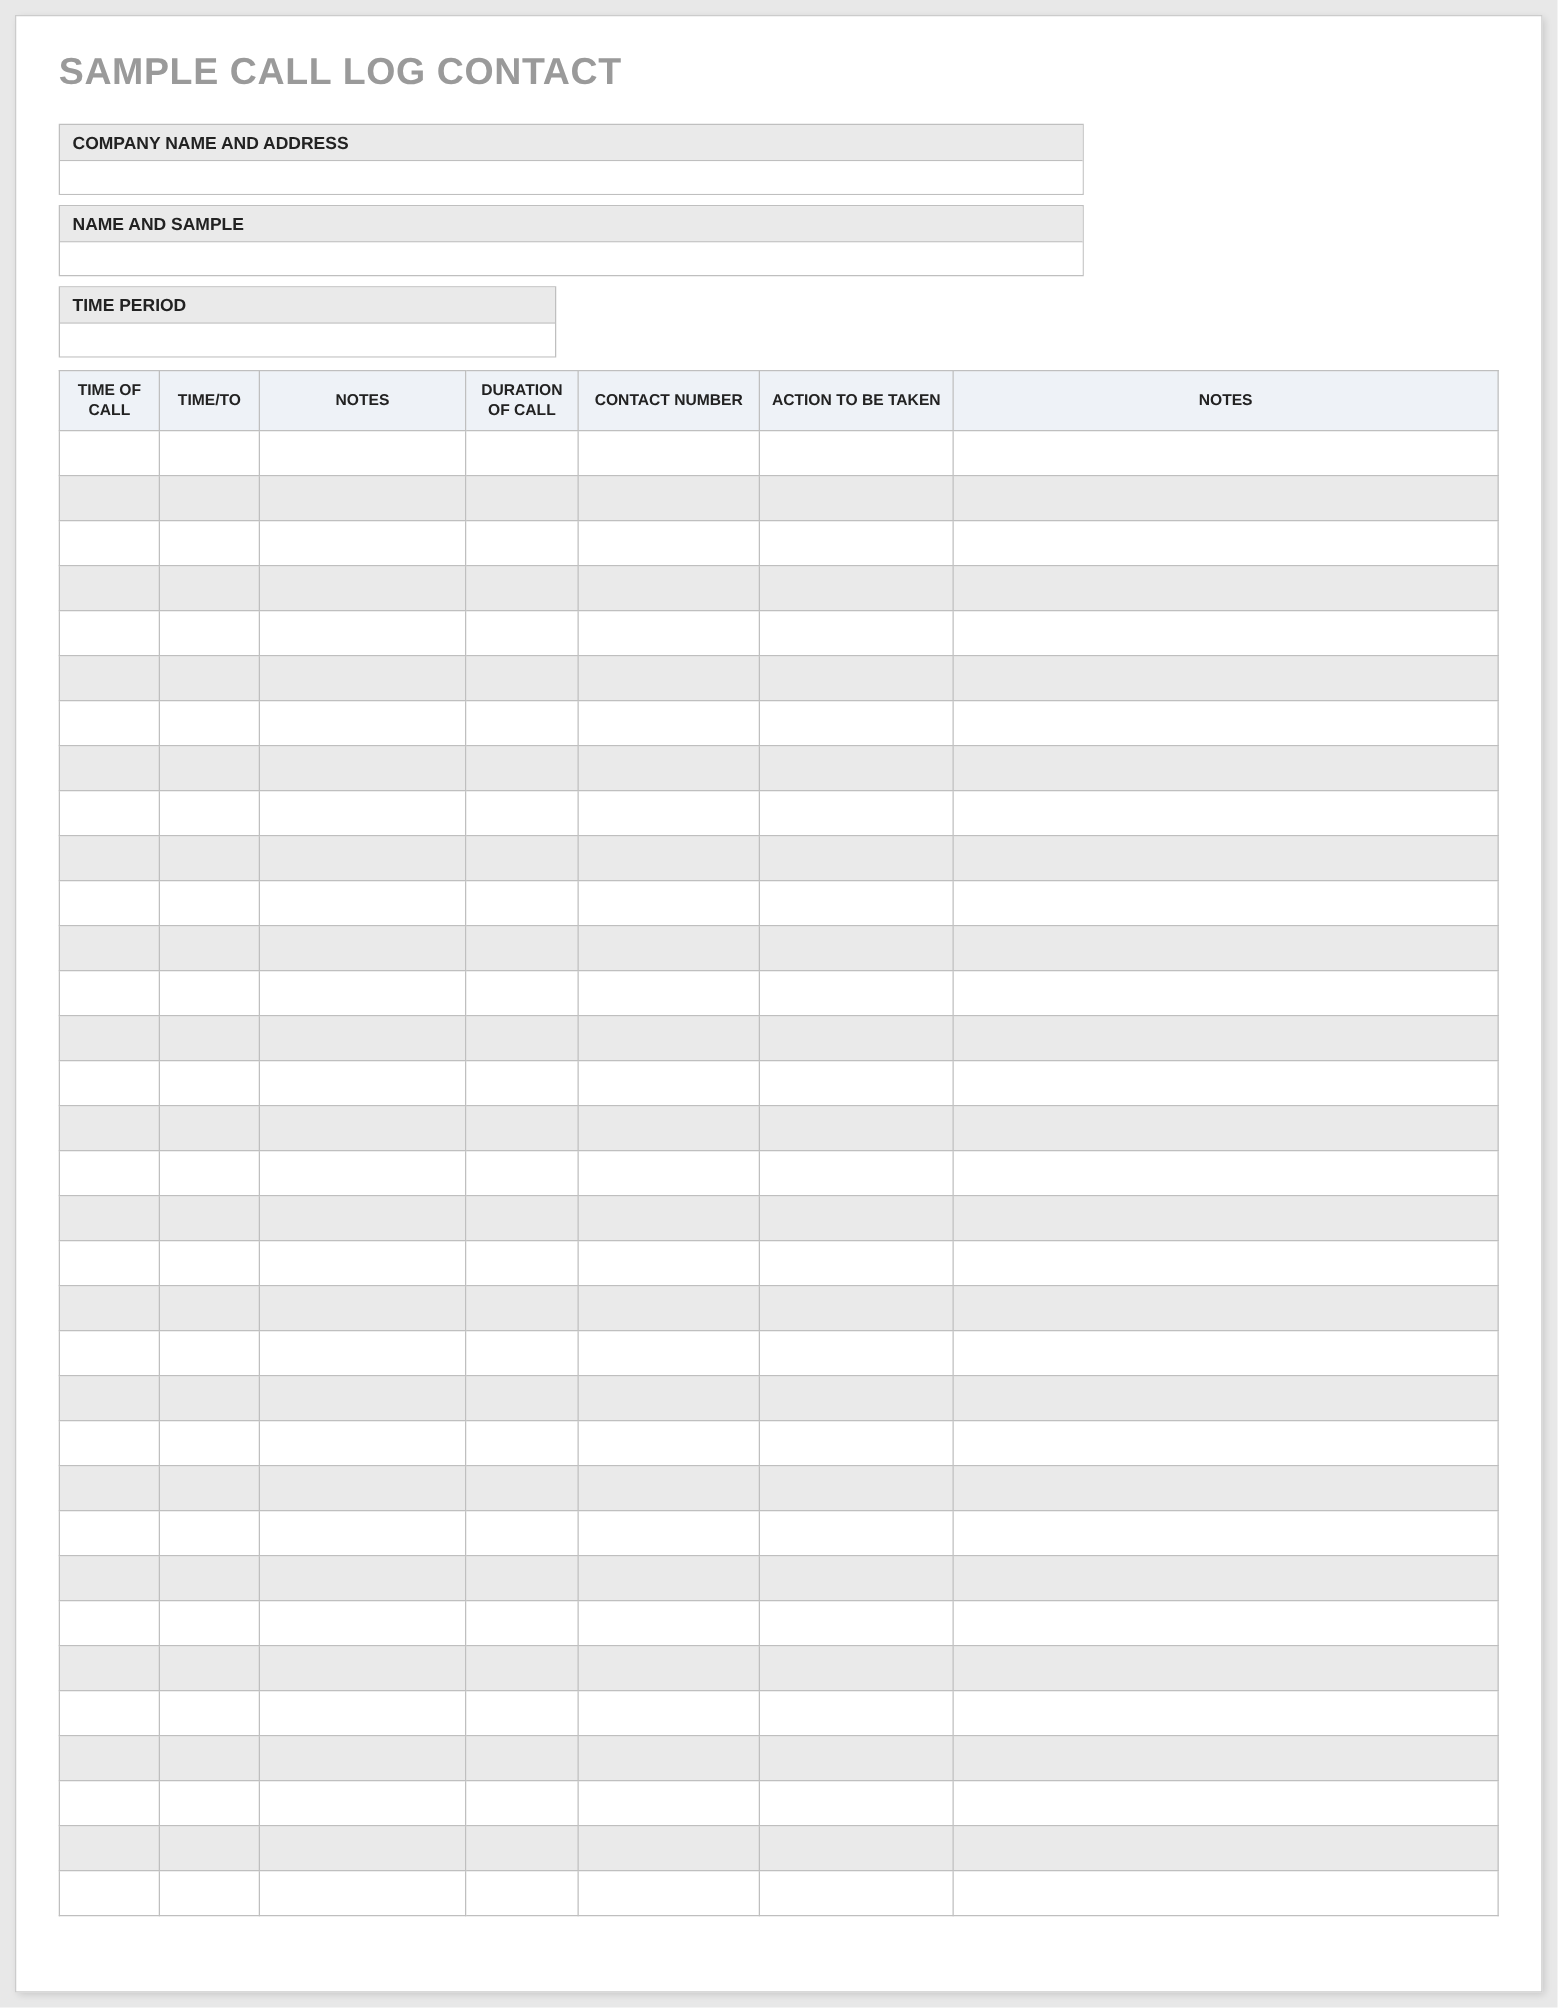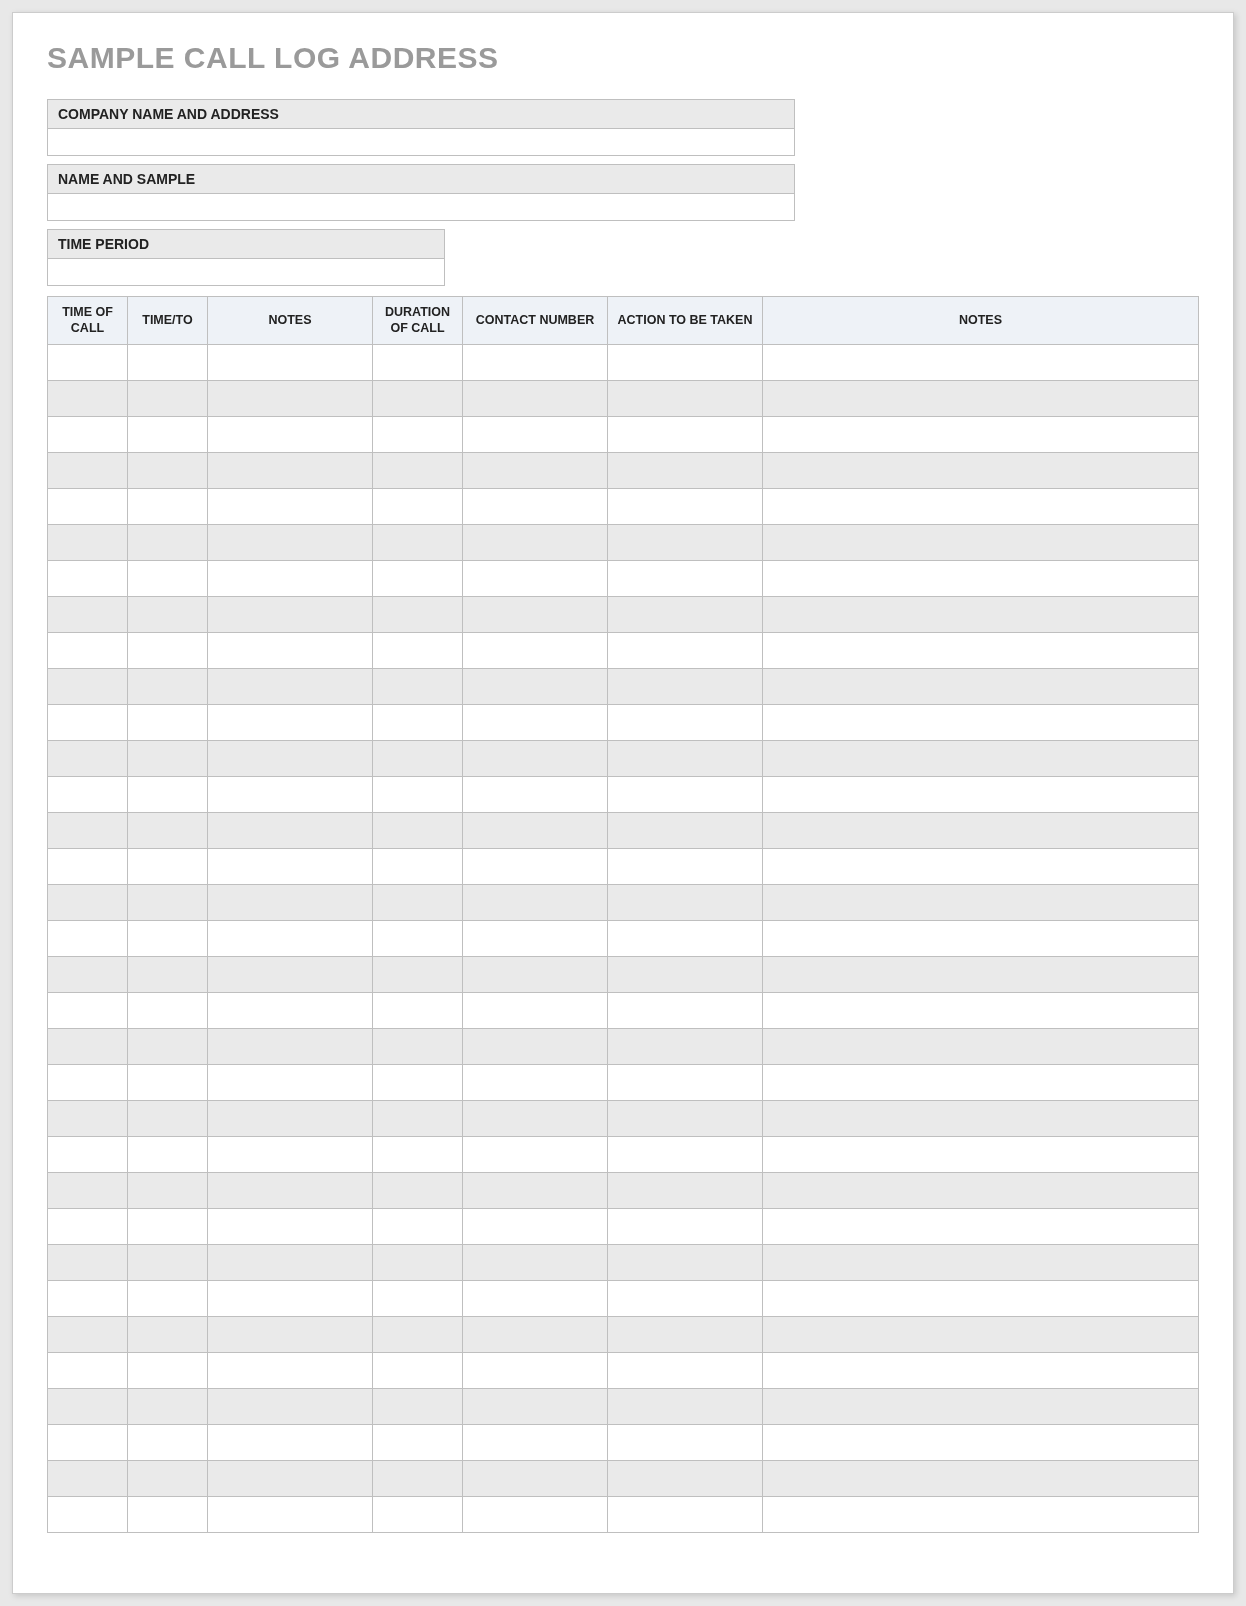--- a/index.html
+++ b/index.html
@@ -21,21 +21,21 @@
   h1.title {
     margin: 0 0 24px 0;
     font-family: Arial, Helvetica, sans-serif;
     font-size: 30px;
     font-weight: bold;
     letter-spacing: 0.5px;
     color: #9a9a9a;
   }
   .header-fields { margin-bottom: 10px; }
   .field-block {
-    width: 748px;
+    width: 820px;
     margin-bottom: 8px;
     border: 1px solid #bfbfbf;
   }
   .field-block.small { width: 398px; }
   .field-label {
     background: #eaeaea;
     border-bottom: 1px solid #bfbfbf;
     padding: 6px 10px;
     font-size: 14px;
     font-weight: bold;
@@ -81,21 +81,21 @@
   col.c-duration { width: 90px; }
   col.c-contact  { width: 145px; }
   col.c-action   { width: 155px; }
   col.c-notes    { width: auto; }
 </style>
 </head>
 <body>
 
 <div class="page">
 
-  <h1 class="title">SAMPLE CALL LOG ADDRESS</h1>
+  <h1 class="title">SAMPLE CALL LOG CONTACT</h1>
 
   <div class="header-fields">
 
     <div class="field-block">
       <div class="field-label">COMPANY NAME AND ADDRESS</div>
       <div class="field-value"></div>
     </div>
 
     <div class="field-block">
       <div class="field-label">NAME AND SAMPLE</div>

